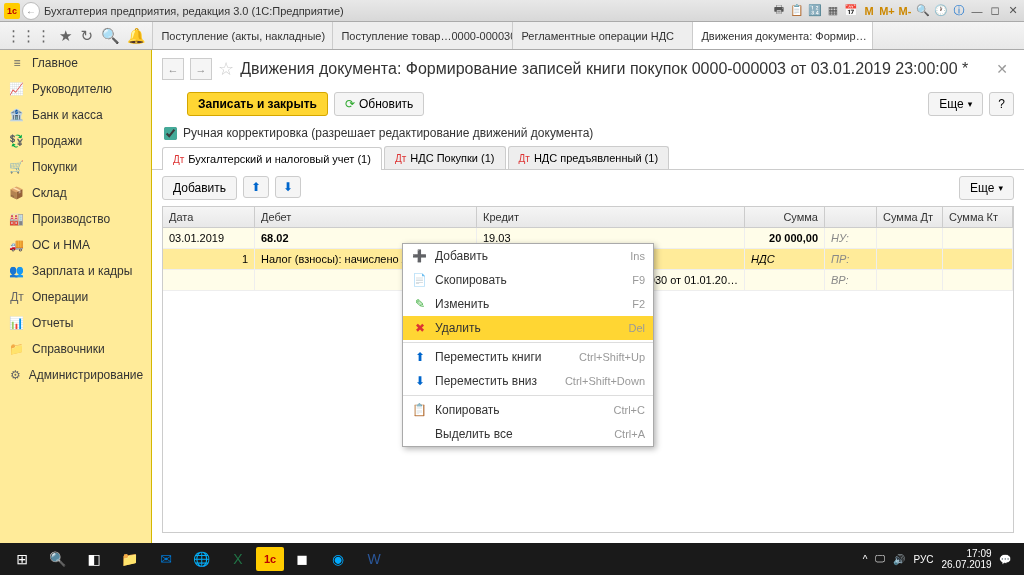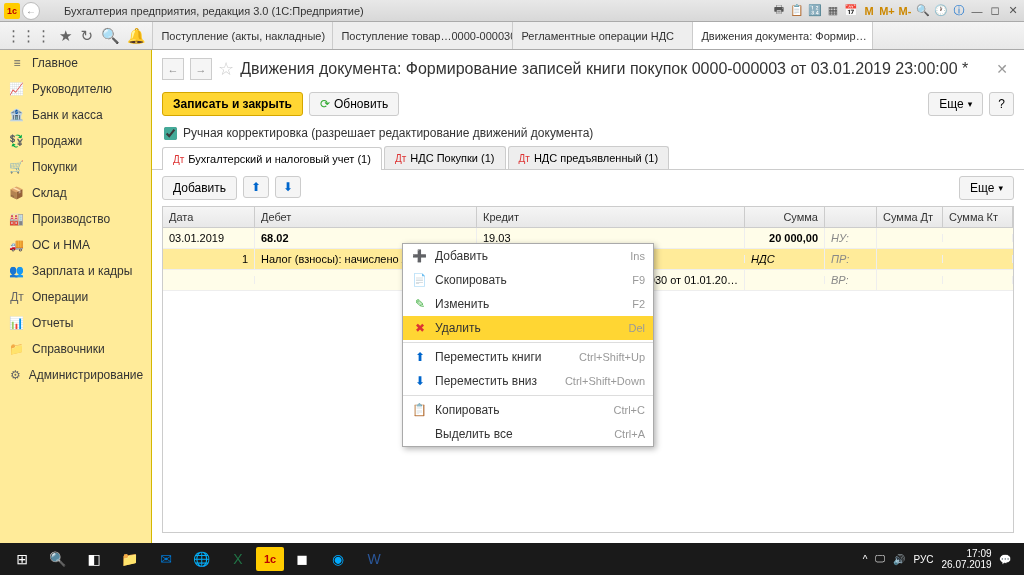--- a/index.html
+++ b/index.html
@@ -2,21 +2,21 @@
 <html><head>
 <meta charset="utf-8">
 <style>
 * { box-sizing: border-box; margin: 0; padding: 0; font-family: Arial, sans-serif; }
 body { width: 1024px; height: 575px; overflow: hidden; background: #fff; font-size: 11px; position: relative; }
 
 
 .titlebar { height: 22px; background: linear-gradient(#e8e8e8,#d8d8d8); display: flex; align-items: center; padding: 0 4px; border-bottom: 1px solid #aaa; }
 .titlebar .t-icon { width: 16px; height: 16px; background: #ffcc00; border-radius: 2px; margin-right: 2px; display: flex; align-items: center; justify-content: center; font-size: 9px; font-weight: bold; color: #b00; }
 .titlebar .nav-arrow { width: 18px; height: 18px; border: 1px solid #bbb; border-radius: 50%; display: flex; align-items: center; justify-content: center; background: #fff; margin-right: 4px; font-size: 10px; color: #888; }
-.titlebar .title-text { flex: 1; font-size: 11px; color: #333; margin-left: 20px; }
+.titlebar .title-text { flex: 1; font-size: 11px; color: #333; }
 .titlebar .sys-icons { display: flex; gap: 4px; align-items: center; }
 .titlebar .sys-icons span { width: 14px; height: 14px; display: flex; align-items: center; justify-content: center; font-size: 11px; color: #555; }
 
 
 .maintb { height: 28px; background: linear-gradient(#f5f5f5,#e8e8e8); display: flex; align-items: stretch; border-bottom: 1px solid #aaa; }
 .maintb .left-icons { display: flex; align-items: center; padding: 0 6px; gap: 8px; color: #666; font-size: 15px; border-right: 1px solid #ccc; }
 .maintb .tabs { display: flex; flex: 1; }
 .maintb .tab { padding: 0 8px; display: flex; align-items: center; border-right: 1px solid #ccc; background: #eee; font-size: 11px; color: #333; max-width: 180px; white-space: nowrap; overflow: hidden; gap: 30px; }
 .maintb .tab.active { background: #fff; }
 .maintb .tab .x { margin-left: 6px; color: #888; font-size: 11px; }
@@ -27,21 +27,21 @@
 .sidebar .item { display: flex; align-items: center; padding: 6px 10px; font-size: 12px; color: #333; gap: 8px; }
 .sidebar .sicon { width: 14px; height: 14px; display: flex; align-items: center; justify-content: center; color: #666; font-size: 12px; }
 
 .content { flex: 1; display: flex; flex-direction: column; background: #fff; }
 .doc-hdr { display: flex; align-items: center; padding: 8px 10px; gap: 6px; }
 .doc-hdr .navbtn { width: 22px; height: 22px; border: 1px solid #ccc; background: #f5f5f5; display: flex; align-items: center; justify-content: center; font-size: 11px; color: #888; }
 .doc-hdr .star { font-size: 18px; color: #ccc; }
 .doc-hdr h1 { font-size: 16px; font-weight: normal; color: #333; }
 .doc-hdr .close-x { margin-left: auto; font-size: 14px; color: #999; padding: 0 6px; }
 
-.actions { display: flex; align-items: center; padding: 4px 10px; gap: 6px; }
+.actions { display: flex; align-items: center; padding: 4px 10px; gap: 6px; margin-left: 25px; }
 .btn { padding: 4px 10px; border: 1px solid #ccc; background: #f5f5f5; border-radius: 3px; font-size: 12px; display: flex; align-items: center; gap: 4px; }
 .btn.primary { background: #ffd633; border-color: #d4a600; font-weight: bold; }
 .actions .spacer { flex: 1; }
 .btn.q { padding: 4px 8px; }
 
 .chk-row { padding: 6px 12px; display: flex; align-items: center; gap: 6px; font-size: 12px; color: #333; }
 .chk-row input { accent-color: #4a9; }
 
 .doc-tabs { display: flex; padding: 0 10px; border-bottom: 1px solid #ccc; gap: 2px; }
 .doc-tabs .dtab { padding: 5px 10px; border: 1px solid #ccc; border-bottom: none; background: #eee; font-size: 11px; display: flex; align-items: center; gap: 4px; border-radius: 3px 3px 0 0; }
@@ -50,21 +50,21 @@
 
 .grid-tb { display: flex; padding: 6px 10px; gap: 6px; }
 .grid-tb .mbtn { width: 26px; height: 22px; border: 1px solid #ccc; background: #f5f5f5; display: flex; align-items: center; justify-content: center; border-radius: 3px; font-size: 12px; color: #06c; }
 
 .grid-wrap { margin: 0 10px 10px 10px; border: 1px solid #ccc; flex: 1; overflow: hidden; position: relative; }
 .grid-head { display: flex; background: linear-gradient(#f5f5f5,#e8e8e8); border-bottom: 1px solid #ccc; }
 .gh { padding: 4px 6px; border-right: 1px solid #ccc; font-size: 11px; color: #333; }
 .c-date { width: 92px; } .c-deb { width: 222px; } .c-kre { width: 268px; } .c-sum { width: 80px; text-align: right;} .c-empty { width: 52px; } .c-sdt { width: 66px;} .c-skt { flex: 1; }
 
 .grid-body { }
-.grow { display: flex; background: #fffde9; border-bottom: 1px solid #eee; align-items: center; }
+.grow { display: flex; background: #fffde9; border-bottom: 1px solid #eee; }
 .grow.sub { background: #ffeb99; }
 .grow .gc { padding: 4px 6px; border-right: 1px solid #eee; font-size: 11px; }
 .grow .c-deb { font-weight: bold; }
 .nds-col { color: #888; font-style: italic; }
 
 
 .ctx-menu { position: absolute; left: 402px; top: 243px; width: 252px; background: #fff; border: 1px solid #aaa; box-shadow: 2px 2px 6px rgba(0,0,0,0.3); z-index: 100; }
 .ctx-menu .mi { display: flex; align-items: center; padding: 5px 8px; font-size: 12px; color: #333; }
 .ctx-menu .mi.hl { background: #ffd633; }
 .ctx-menu .mi .mico { width: 18px; display: flex; align-items: center; justify-content: center; font-size: 12px; }

